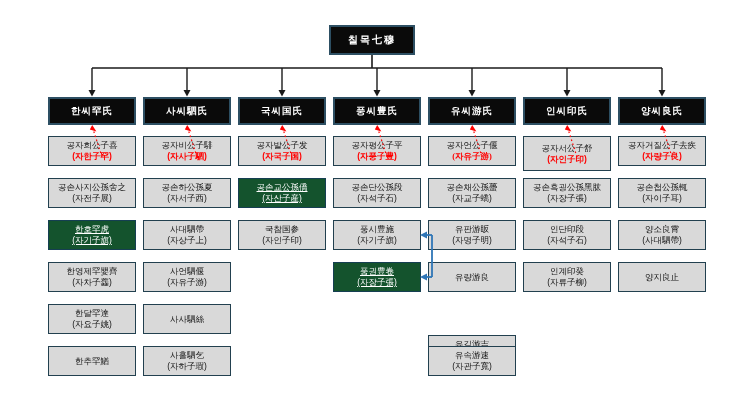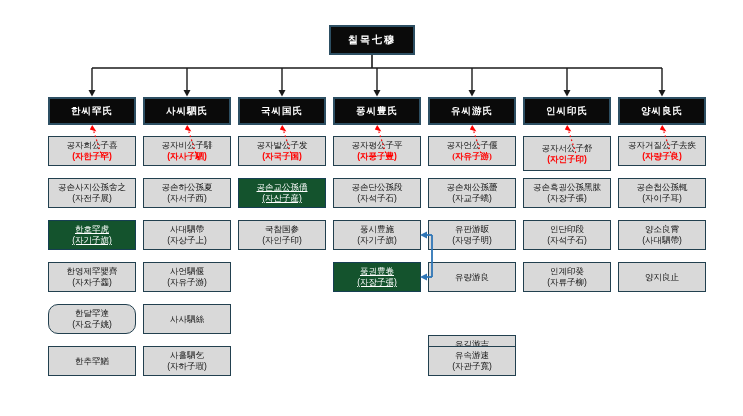--- a/index.html
+++ b/index.html
@@ -68,21 +68,21 @@
         <span class="line2">(자전子展)</span>
       </div>
       <div class="node cell dark" style="left: 48px; top: 220px; width: 88px; height: 30px;">
         <span>한호罕虎</span>
         <span class="line2">(자기子旗)</span>
       </div>
       <div class="node cell" style="left: 48px; top: 262px; width: 88px; height: 30px;">
         <span>한영제罕嬰齊</span>
         <span class="line2">(자차子齹)</span>
       </div>
-      <div class="node cell" style="left: 48px; top: 304px; width: 88px; height: 30px; border-radius: 10px;">
+      <div class="node cell" style="left: 48px; top: 304px; width: 88px; height: 30px;">
         <span>한달罕達</span>
         <span class="line2">(자요子姚)</span>
       </div>
       <div class="node cell" style="left: 48px; top: 346px; width: 88px; height: 30px;">
         <span>한추罕鰌</span>
       </div>
       <div class="node header" style="left: 143px; top: 97px; width: 88px; height: 28px;">사씨駟氏</div>
       <div class="node cell" style="left: 143px; top: 136px; width: 88px; height: 30px;">
         <span>공자비公子騑</span>
         <span class="line2 red">(자사子駟)</span>

